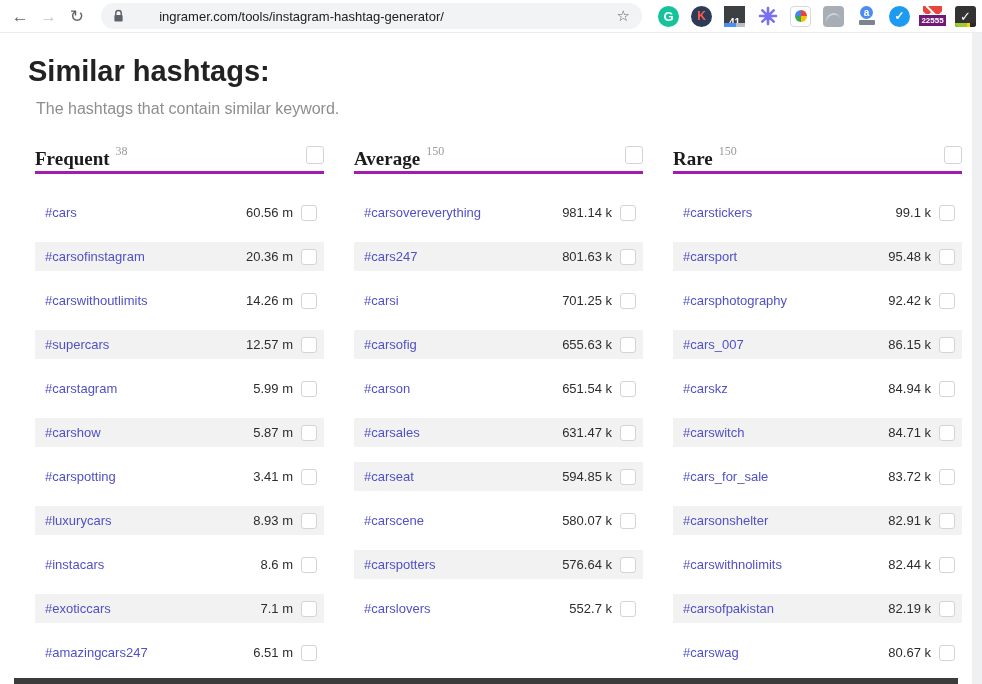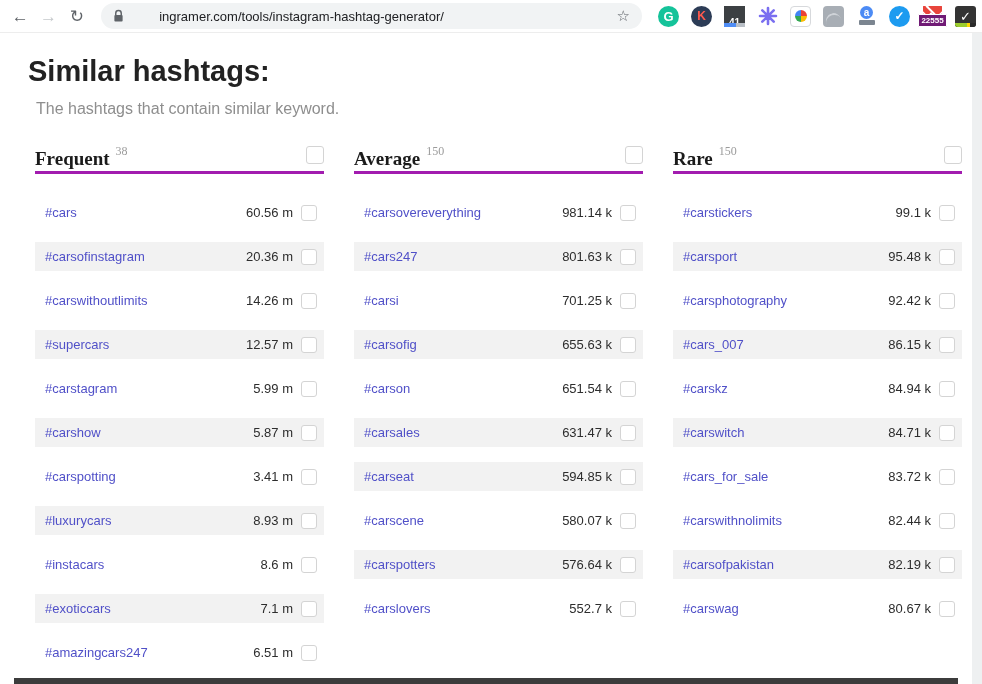--- a/index.html
+++ b/index.html
@@ -291,20 +291,25 @@
         <div class="row alt">
           <a href="#">#carswitch</a>
           <span class="cnt">84.71 k</span>
           <span class="cb"></span>
         </div>
         <div class="row">
           <a href="#">#cars_for_sale</a>
           <span class="cnt">83.72 k</span>
           <span class="cb"></span>
         </div>
+        <div class="row alt">
+          <a href="#">#carsonshelter</a>
+          <span class="cnt">82.91 k</span>
+          <span class="cb"></span>
+        </div>
         <div class="row">
           <a href="#">#carswithnolimits</a>
           <span class="cnt">82.44 k</span>
           <span class="cb"></span>
         </div>
         <div class="row alt">
           <a href="#">#carsofpakistan</a>
           <span class="cnt">82.19 k</span>
           <span class="cb"></span>
         </div>

